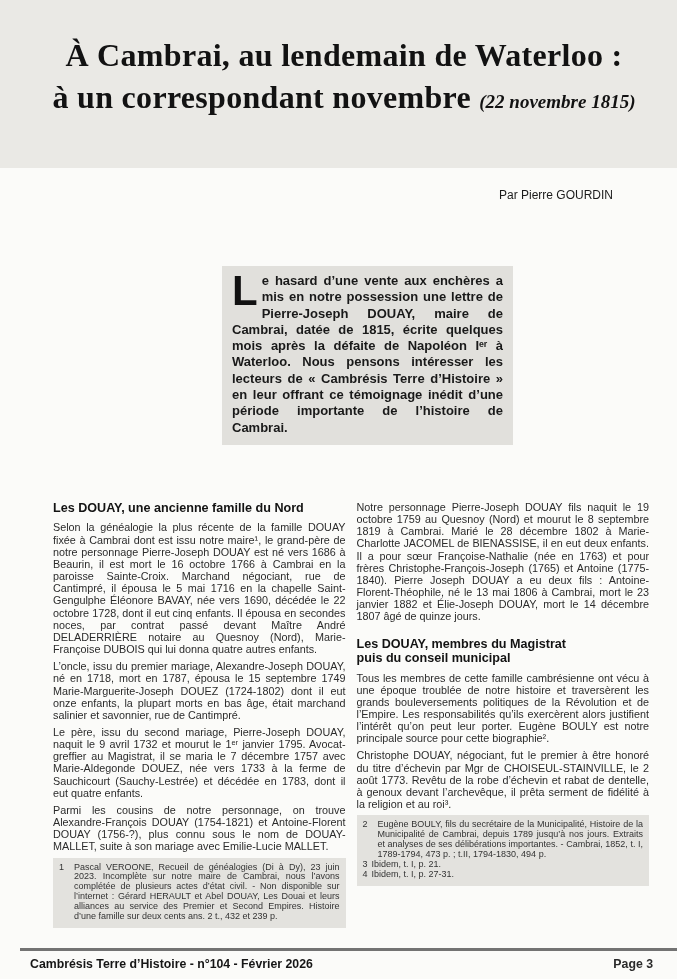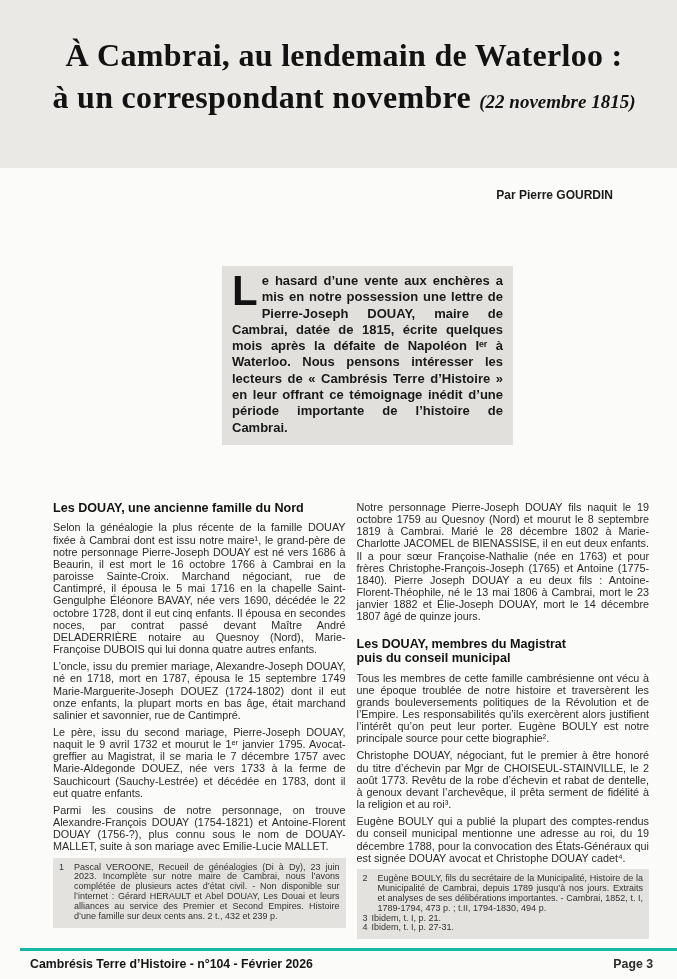--- a/index.html
+++ b/index.html
@@ -18,21 +18,21 @@
   .article-title {
     font-family:"Liberation Serif","DejaVu Serif",serif;
     font-weight:bold; font-size:32px; line-height:42px;
     text-align:center; color:#121212; letter-spacing:0.3px;
   }
   .title-date {
     font-size:19px; font-style:italic; letter-spacing:0;
   }
   .byline {
     text-align:right; padding:20px 64px 0 0;
-    font-weight:bold; font-size:12px; color:#1b1b1b;
+    font-weight:normal; font-size:12px; color:#1b1b1b;
   }
   .intro-box {
     margin:64px 0 0 222px; width:291px;
     background:#e1e0dc; padding:7px 10px 9px 10px;
     font-weight:bold; font-size:13px; line-height:16.3px;
     text-align:justify; color:#191919;
   }
   .dropcap {
     float:left; font-size:42px; line-height:31px;
     font-weight:bold; margin:2px 4px 0 0; color:#111;
@@ -51,21 +51,21 @@
   .footnote-box {
     background:#e3e2de; padding:5px 6px 6px 6px;
     font-size:9px; line-height:9.9px; margin-top:5px;
     color:#333;
   }
   .footnote { display:flex; text-align:justify; }
   .fn-num { min-width:15px; flex-shrink:0; }
   .fn-num.tight { min-width:9px; }
   .footer {
     position:absolute; left:20px; right:0; bottom:8px;
-    border-top:3px solid #14b8a6;
+    border-top:3px solid #737373;
     display:flex; justify-content:space-between; align-items:flex-start;
     padding:6px 24px 0 10px;
     font-size:12.3px; color:#161616;
   }
   .footer-journal { font-weight:bold; }
   .footer-page { font-weight:bold; color:#2a2a2a; }
 </style>
 </head>
 <body>
 
@@ -101,21 +101,20 @@
     </div>
 
     <div class="col">
       <p class="body-para">Notre personnage Pierre-Joseph DOUAY fils naquit le 19 octobre 1759 au Quesnoy (Nord) et mourut le 8 septembre 1819 à Cambrai. Marié le 28 décembre 1802 à Marie-Charlotte JACOMEL de BIENASSISE, il en eut deux enfants. Il a pour sœur Françoise-Nathalie (née en 1763) et pour frères Christophe-François-Joseph (1765) et Antoine (1775-1840). Pierre Joseph DOUAY a eu deux fils : Antoine-Florent-Théophile, né le 13 mai 1806 à Cambrai, mort le 23 janvier 1882 et Élie-Joseph DOUAY, mort le 14 décembre 1807 âgé de quinze jours.</p>
       <div class="col-heading mid">
         <div>Les DOUAY, membres du Magistrat</div>
         <div>puis du conseil municipal</div>
       </div>
       <p class="body-para">Tous les membres de cette famille cambrésienne ont vécu à une époque troublée de notre histoire et traversèrent les grands bouleversements politiques de la Révolution et de l’Empire. Les responsabilités qu’ils exercèrent alors justifient l’intérêt qu’on peut leur porter. Eugène BOULY est notre principale source pour cette biographie².</p>
       <p class="body-para">Christophe DOUAY, négociant, fut le premier à être honoré du titre d’échevin par Mgr de CHOISEUL-STAINVILLE, le 2 août 1773. Revêtu de la robe d’échevin et rabat de dentelle, à genoux devant l’archevêque, il prêta serment de fidélité à la religion et au roi³.</p>
-      <p class="body-para">Eugène BOULY qui a publié la plupart des comptes-rendus du conseil municipal mentionne une adresse au roi, du 19 décembre 1788, pour la convocation des États-Généraux qui est signée DOUAY avocat et Christophe DOUAY cadet⁴.</p>
       <div class="footnote-box">
         <div class="footnote">
           <span class="fn-num">2</span>
           <span>Eugène BOULY, fils du secrétaire de la Municipalité, Histoire de la Municipalité de Cambrai, depuis 1789 jusqu’à nos jours. Extraits et analyses de ses délibérations importantes. - Cambrai, 1852, t. I, 1789-1794, 473 p. ; t.II, 1794-1830, 494 p.</span>
         </div>
         <div class="footnote">
           <span class="fn-num tight">3</span>
           <span>Ibidem, t. I, p. 21.</span>
         </div>
         <div class="footnote">

